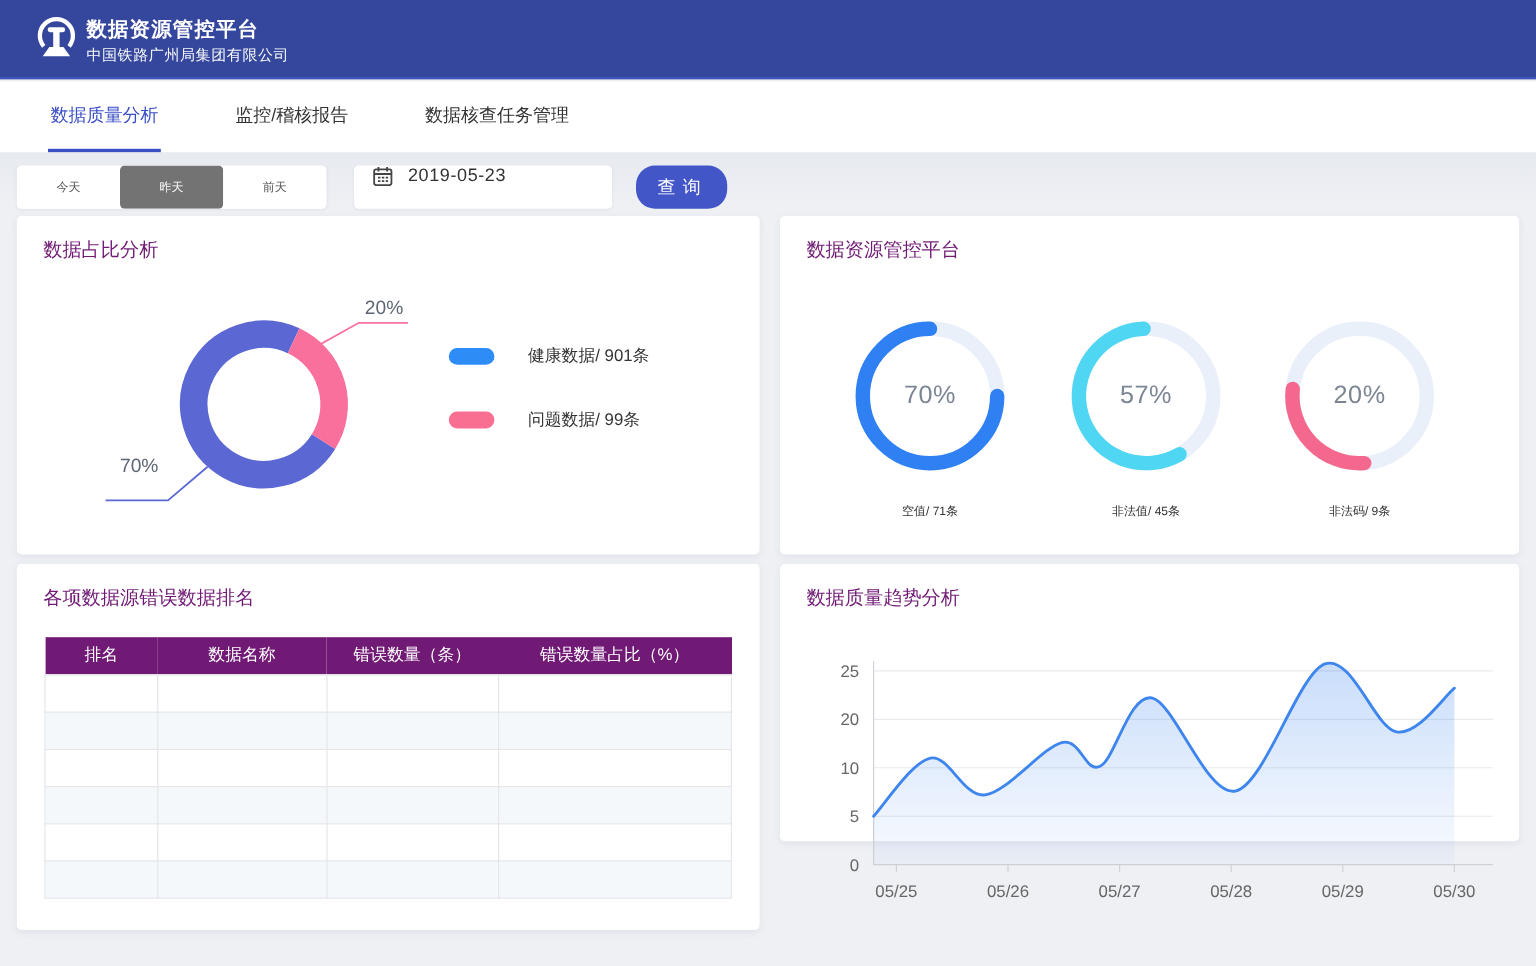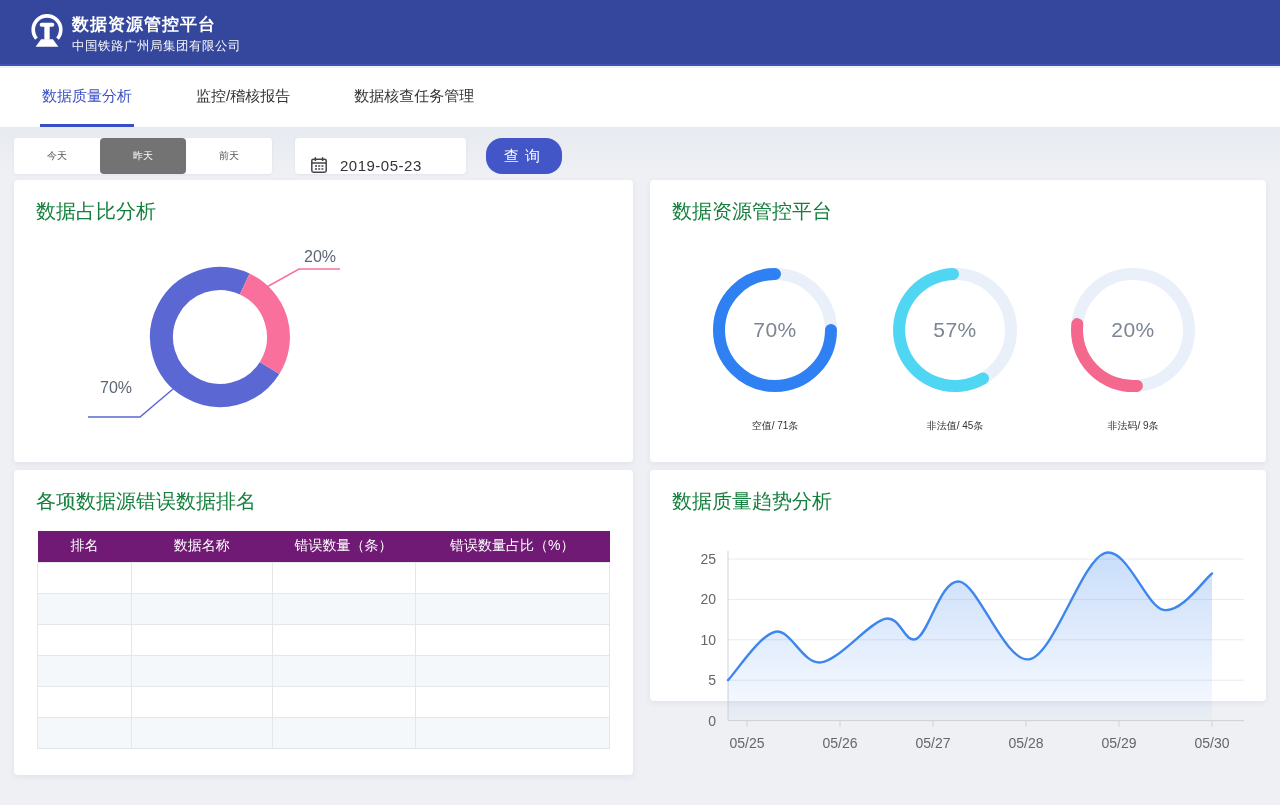--- a/index.html
+++ b/index.html
@@ -18,31 +18,31 @@
   .tab.active{color:#3a4fc5;font-weight:normal;border-bottom-color:#3a4fc5;}
 
   
   .content{position:absolute;left:0;top:127px;width:1280px;height:678px;background:linear-gradient(#e7eaf0,#eef0f4 46px);}
 
   
   .filter-row{position:absolute;left:14px;top:11px;display:flex;align-items:center;}
   .day-group{display:flex;background:#fff;border-radius:4px;box-shadow:0 1px 3px rgba(80,95,130,.08);overflow:hidden;}
   .day-btn{width:86px;height:36px;border:none;background:#fff;color:#555;font-size:10px;cursor:pointer;}
   .day-btn.active{background:#737373;color:#fff;border-radius:4px;}
-  .date-box{margin-left:23px;width:171px;height:36px;background:#fff;border-radius:4px;display:flex;align-items:flex-end;padding-left:15px;box-shadow:0 1px 3px rgba(80,95,130,.08);cursor:pointer;}
+  .date-box{margin-left:23px;width:215px;height:36px;background:#fff;border-radius:4px;display:flex;align-items:flex-start;padding-left:15px;box-shadow:0 1px 3px rgba(80,95,130,.08);cursor:pointer;}
   .date-text{margin-left:12px;font-size:15px;color:#333;letter-spacing:.5px;}
   .query-btn{margin-left:20px;width:76px;height:36px;border:none;border-radius:16px;background:#4356c7;color:#fff;font-size:15px;letter-spacing:6px;padding-left:8px;cursor:pointer;}
 
   
   .card{position:absolute;background:#fff;border-radius:4px;box-shadow:0 2px 6px rgba(60,80,130,.08);}
   #card-data-ratio{left:14px;top:53px;width:619px;height:282px;}
   #card-problem-types{left:650px;top:53px;width:616px;height:282px;}
   #card-error-ranking{left:14px;top:343px;width:619px;height:305px;}
   #card-quality-trend{left:650px;top:343px;width:616px;height:231px;}
-  .card-title{position:absolute;left:22px;top:18px;font-size:20px;color:#15803d;}
+  .card-title{position:absolute;left:22px;top:18px;font-size:16px;color:#701a75;}
 
   
   #donut-svg{position:absolute;left:20px;top:55px;}
   .legend{position:absolute;left:360px;top:110px;}
   .legend-item{display:flex;align-items:center;height:14px;margin-bottom:39px;cursor:pointer;}
   .legend-swatch{width:38px;height:14px;border-radius:7px;}
   .legend-label{margin-left:28px;font-size:14px;color:#333;white-space:nowrap;}
 
   
   .gauge-col{position:absolute;top:75px;width:150px;text-align:center;}
@@ -114,20 +114,30 @@
       <svg id="donut-svg" width="380" height="215" viewBox="0 0 380 215">
         <g id="donut-arcs">
             <path d="M 235.6 133 A 58.5 58.5 0 1 1 210.7 49" stroke="#5b68d4" stroke-width="23" fill="none"></path>
             <path d="M 210.7 49 A 58.5 58.5 0 0 1 235.6 133" stroke="#f9709c" stroke-width="23" fill="none"></path>
           </g>
         <polyline points="222,58 265,34 306,34" fill="none" stroke="#f9709c" stroke-width="1.5"></polyline>
         <polyline points="139,154 106,182 54,182" fill="none" stroke="#5b68d4" stroke-width="1.5"></polyline>
         <text x="286" y="27" text-anchor="middle" font-size="16" fill="#5d6675">20%</text>
         <text x="82" y="158" text-anchor="middle" font-size="16" fill="#5d6675">70%</text>
       </svg>
+      <div class="legend">
+        <div class="legend-item">
+          <span class="legend-swatch" style="background: rgb(46, 140, 246);"></span>
+          <span class="legend-label">健康数据/ 901条</span>
+        </div>
+        <div class="legend-item">
+          <span class="legend-swatch" style="background: rgb(249, 111, 146);"></span>
+          <span class="legend-label">问题数据/ 99条</span>
+        </div>
+      </div>
     </div>
 
     <div class="card" id="card-problem-types">
       <div class="card-title">数据资源管控平台</div>
       <div class="gauge-col" style="left:50px">
         <div class="gauge-wrap">
           <svg class="gauge-ring" width="150" height="150" viewBox="0 0 150 150">
               <circle cx="75" cy="75" r="56" stroke="#eaf0f9" stroke-width="12" fill="none"></circle>
               <path d="M 131 75 A 56 56 0 1 1 75 19" stroke="#2f80f2" stroke-width="12" fill="none" stroke-linecap="round"></path>
             </svg>

